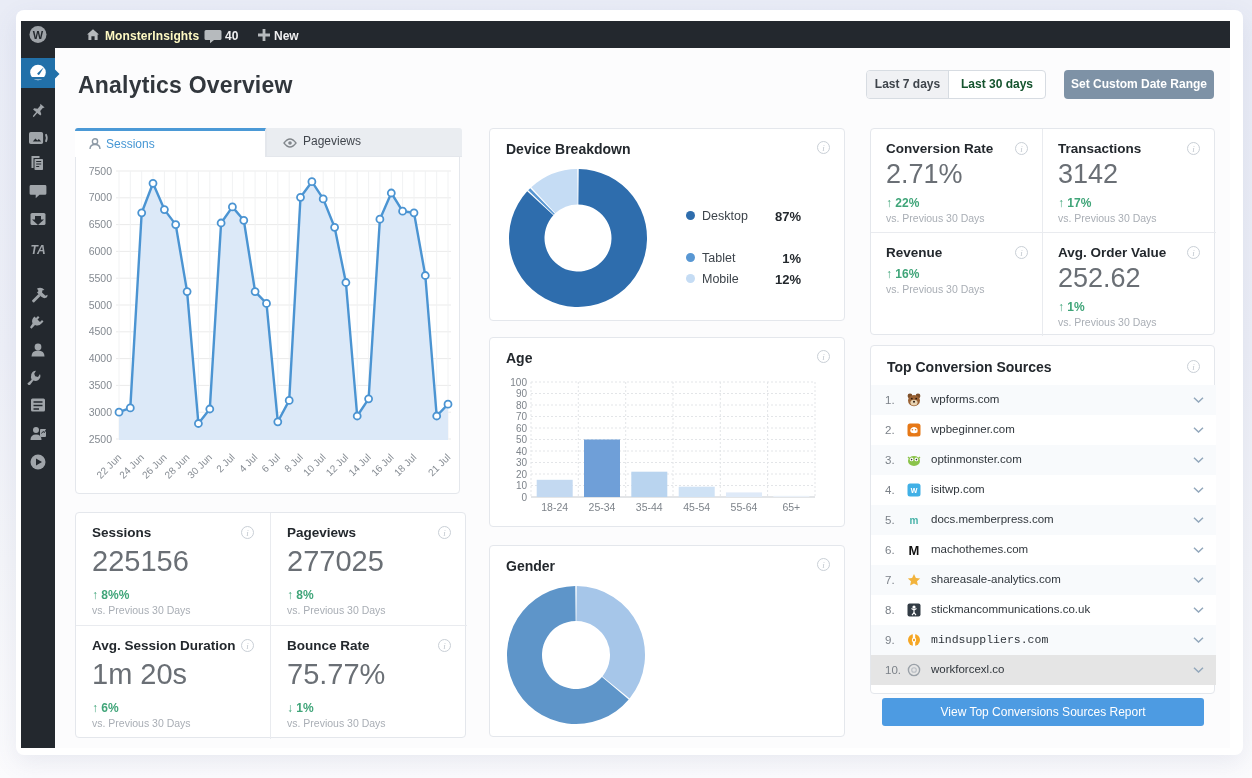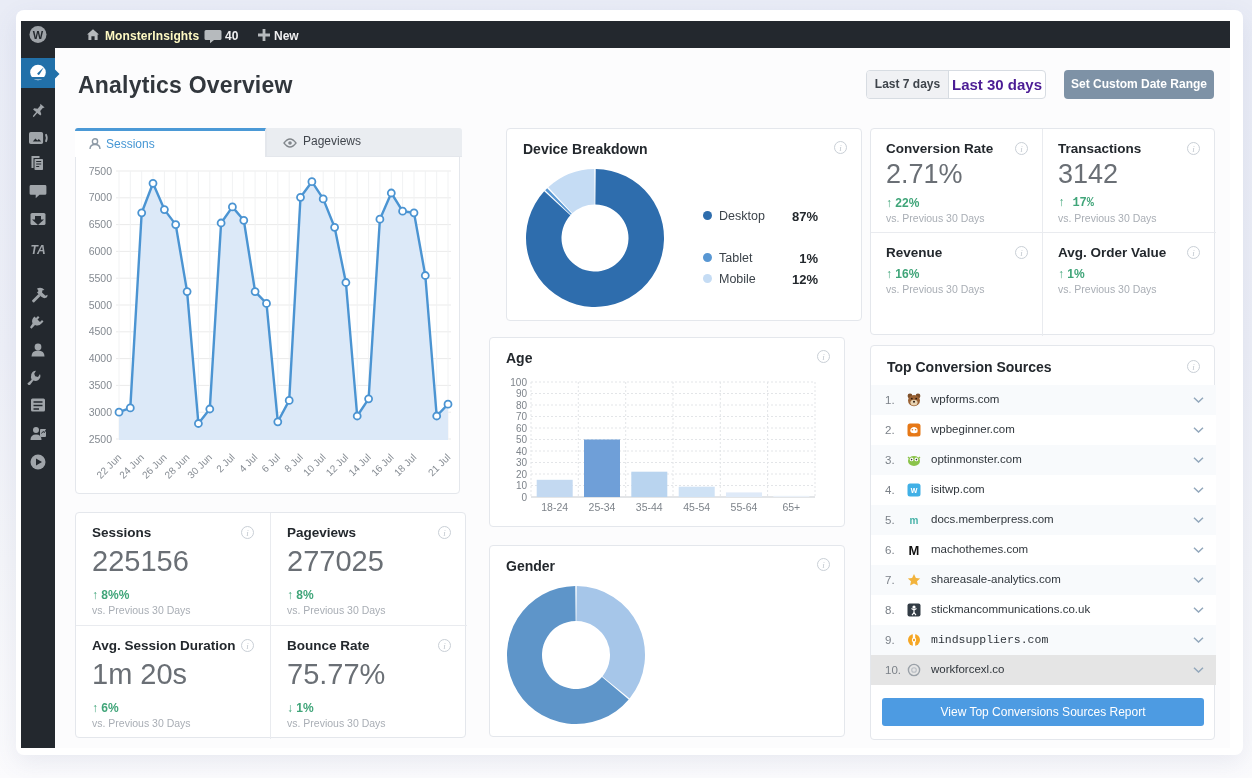--- a/index.html
+++ b/index.html
@@ -103,21 +103,21 @@
           <path d="M-2 -3.5 l6 3.5 l-6 3.5 Z" fill="#23282e"></path>
         </g>
   </g>
 </svg>
 </div>
 <div id="content" class="abs"></div>
 <h1 class="pagetitle"><b>Analytics Overview</b></h1>
 
 <div class="abs" style="left:866px;top:70px;width:180px;height:29px;border:1px solid #d7dce2;border-radius:4px;background:#fff;">
   <div class="abs" style="left:0;top:0;width:82px;height:27px;background:#f0f1f4;border-right:1px solid #d7dce2;border-radius:3px 0 0 3px;color:#3e444b;font-size:12px;font-weight:bold;text-align:center;line-height:27px;">Last 7 days</div>
-  <div class="abs" style="left:82px;top:0;width:96px;height:27px;color:#4c1d95;font-size:15px;font-weight:bold;text-align:center;line-height:27px;">Last 30 days</div>
+  <div class="abs" style="left:82px;top:0;width:96px;height:27px;color:#14532d;font-size:12px;font-weight:bold;text-align:center;line-height:27px;">Last 30 days</div>
 </div>
 <div class="abs" style="left:1064px;top:70px;width:150px;height:29px;background:#7e92a6;border-radius:4px;color:#fff;font-size:12px;font-weight:bold;text-align:center;line-height:29px;">Set Custom Date Range</div>
 
 <div class="card" style="left:75px;top:128px;width:385px;height:366px;border-radius:4px;">
   <div class="abs" style="left:-1px;top:-1px;width:191px;height:29px;background:#fff;border-top:3px solid #4b99d6;border-right:1px solid #e4e7ec;border-radius:3px 0 0 0;">
     <svg width="12" height="12" style="position:absolute;left:14px;top:7px" viewBox="0 0 12 12">
         <circle cx="6" cy="3.4" r="2.6" fill="none" stroke="#8d9aa6" stroke-width="1.4"></circle>
         <path d="M1 11 q0-4.5 5-4.5 q5 0 5 4.5" fill="none" stroke="#8d9aa6" stroke-width="1.4"></path>
       </svg>
     <span class="abs" style="left:31px;top:6px;font-size:12px;color:#4596d4;">Sessions</span>
@@ -268,21 +268,21 @@
   </div>
   <div class="abs" style="left:211px;top:125px;width:164px;">
     <div class="ititle">Bounce Rate</div>
     <div class="info" style="right:0;top:1px;">i</div>
     <div class="bignum">75.77%</div>
     <div class="green" style="margin-top:12px;">↓ 1%</div>
     <div class="vsprev">vs. Previous 30 Days</div>
   </div>
 </div>
 
-<div class="card" style="left:506px;top:128px;width:356px;height:193px;">
+<div class="card" style="left:489px;top:128px;width:356px;height:193px;">
   <div class="ititle" style="position:absolute;left:16px;top:13px;font-size:14px;">Device Breakdown</div>
   <div class="info" style="right:14px;top:12px;">i</div>
   <svg width="140" height="140" style="position:absolute;left:18px;top:39px;">
     <path d="M70.72 1.00 A69 69 0 1 1 19.21 23.30 L45.34 47.32 A33.5 33.5 0 1 0 70.35 36.50 Z" fill="#2e6dad"></path>
     <path d="M20.20 22.24 A69 69 0 0 1 22.24 20.20 L46.81 45.82 A33.5 33.5 0 0 0 45.82 46.81 Z" fill="#5897d3"></path>
     <path d="M23.30 19.21 A69 69 0 0 1 69.28 1.00 L69.65 36.50 A33.5 33.5 0 0 0 47.32 45.34 Z" fill="#c5dcf4"></path>
   </svg>
   <div class="abs" style="left:196px;top:80px;width:115px;font-size:12.5px;color:#3c434a;">
     <div style="margin-bottom:7px;"><span class="legdot" style="background:#2e6dad;"></span>Desktop<b style="float:right;font-size:13px;color:#23282d;">87%</b></div>
     <div style="margin-bottom:7px;margin-top:28px;"><span class="legdot" style="background:#5897d3;"></span>Tablet<b style="float:right;font-size:13px;color:#23282d;">1%</b></div>
@@ -362,38 +362,39 @@
     <div class="ititle">Conversion Rate</div>
     <div class="info" style="right:0;top:1px;">i</div>
     <div class="bignum" style="margin-top:3px;font-size:27px;line-height:30px;">2.71%</div>
     <div class="green" style="margin-top:8px;">↑ 22%</div>
     <div class="vsprev">vs. Previous 30 Days</div>
   </div>
   <div class="abs" style="left:187px;top:12px;width:142px;">
     <div class="ititle">Transactions</div>
     <div class="info" style="right:0;top:1px;">i</div>
     <div class="bignum" style="margin-top:3px;font-size:27px;line-height:30px;">3142</div>
-    <div class="green" style="margin-top:8px;font-family:Liberation Mono, monospace;">↑ 17%</div>
+    <div class="green" style="margin-top:8px;">↑ 17%</div>
     <div class="vsprev">vs. Previous 30 Days</div>
   </div>
   <div class="abs" style="left:15px;top:116px;width:142px;">
     <div class="ititle">Revenue</div>
     <div class="info" style="right:0;top:1px;">i</div>
     <div class="green" style="margin-top:8px;">↑ 16%</div>
     <div class="vsprev">vs. Previous 30 Days</div>
   </div>
   <div class="abs" style="left:187px;top:116px;width:142px;">
     <div class="ititle">Avg. Order Value</div>
     <div class="info" style="right:0;top:1px;">i</div>
+    <div class="bignum" style="margin-top:3px;font-size:27px;line-height:30px;">252.62</div>
     <div class="green" style="margin-top:8px;">↑ 1%</div>
     <div class="vsprev">vs. Previous 30 Days</div>
   </div>
 </div>
 
-<div class="card" style="left:870px;top:345px;width:345px;height:395px;">
+<div class="card" style="left:870px;top:345px;width:345px;height:349px;">
   <div class="ititle" style="position:absolute;left:16px;top:14px;font-size:14px;">Top Conversion Sources</div>
   <div class="info" style="right:14px;top:14px;">i</div>
   <div class="abs" style="left:0;top:39px;width:345px;">
       <div style="position:relative;height:30px;background:#f8fafc;font-size:11.5px;color:#2f353b;">
         <span style="position:absolute;left:14px;top:9px;width:20px;color:#7b8188;font-size:11.5px;">1.</span>
         <span style="position:absolute;left:36px;top:8px;"><svg width="14" height="14" viewBox="0 0 14 14">
             <circle cx="3" cy="3" r="2.4" fill="#7d4f2a"></circle>
             <circle cx="11" cy="3" r="2.4" fill="#7d4f2a"></circle>
             <ellipse cx="7" cy="7.6" rx="6" ry="5.6" fill="#9b6234"></ellipse>
             <ellipse cx="7" cy="9.6" rx="3.6" ry="2.9" fill="#e8d3b2"></ellipse>

